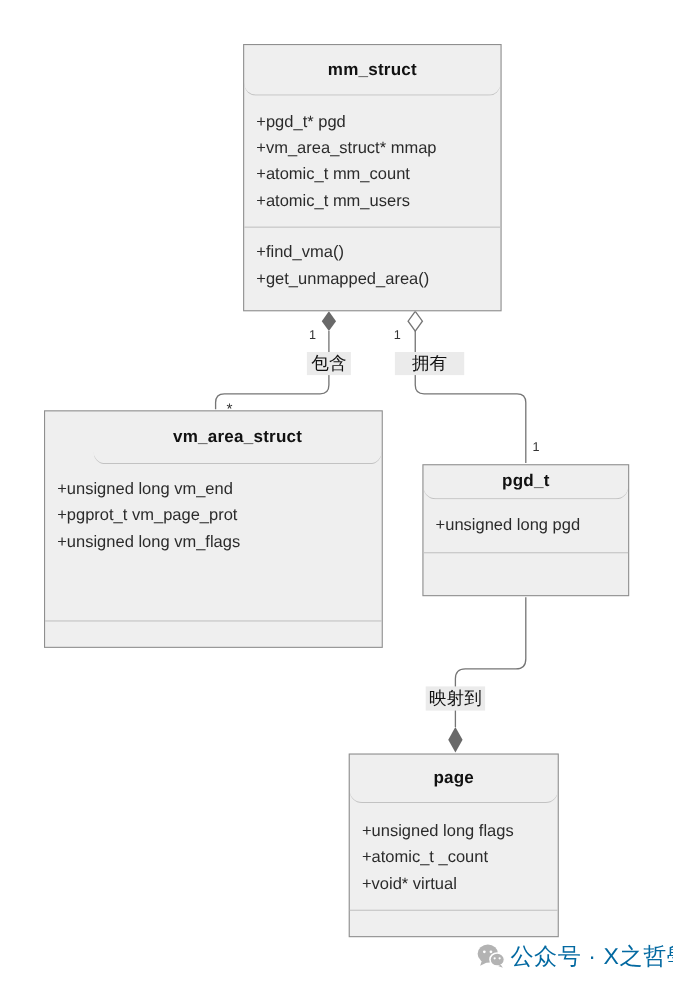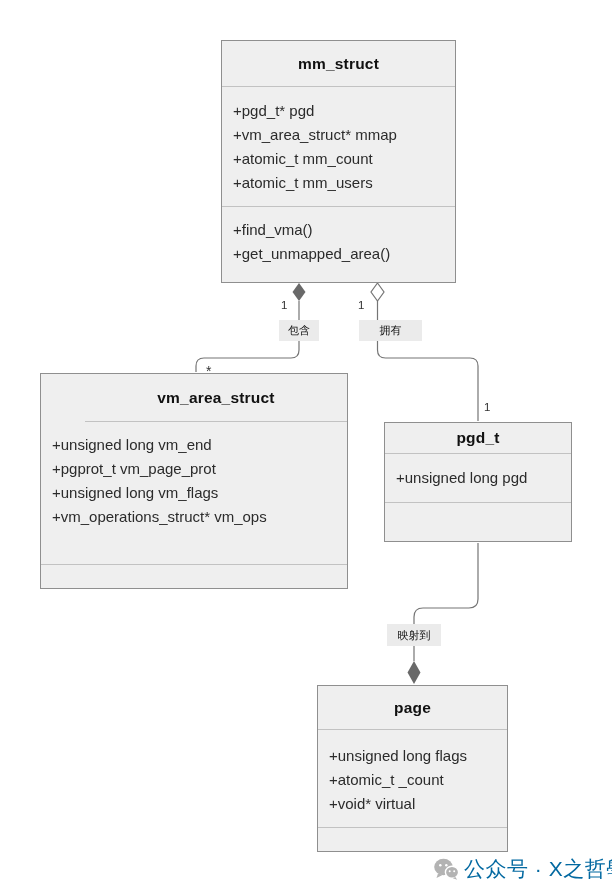--- a/index.html
+++ b/index.html
@@ -10,42 +10,42 @@
   svg.wires{position:absolute;left:0;top:0;width:612px;height:892px;}
 
   
   .uml{
     position:absolute;background:#efefef;border:1.5px solid #8f8f8f;
     box-sizing:border-box;display:flex;flex-direction:column;color:#222222;
   }
   .uml .hd{
     flex:0 0 auto;display:flex;align-items:center;justify-content:center;
     font-weight:bold;font-size:15.5px;letter-spacing:.2px;color:#111111;
-    border-bottom:1px solid #c2c2c2;box-sizing:border-box;
+    border-bottom:1px solid #c2c2c2;box-sizing:border-box;border-radius:11px;
   }
   .uml .sec{
     flex:0 0 auto;box-sizing:border-box;border-bottom:1px solid #c2c2c2;
     font-size:15px;line-height:24px;padding:11px 22px 0 11px;color:#2b2b2b;
     white-space:nowrap;overflow:hidden;
   }
   .uml .sec.last{border-bottom:none;flex:1 1 auto;}
 
   
   #box-mm   {left:221px;top:40px;width:235px;height:243px;}
   #box-mm .hd{height:46px;}  #box-mm .attrs{height:120px;padding-top:12px;}
   #box-vma  {left:40px;top:373px;width:308px;height:216px;}
   #box-vma .hd{height:48px;margin-left:44px;} #box-vma .attrs{height:143px;padding-top:11px;}
   #box-pgd  {left:384px;top:422px;width:188px;height:120px;}
   #box-pgd .hd{height:31px;} #box-pgd .attrs{height:49px;padding-top:12px;}
   #box-page {left:317px;top:685px;width:191px;height:167px;}
   #box-page .hd{height:44px;} #box-page .attrs{height:98px;padding-top:14px;}
 
   
   .rel-label{
-    position:absolute;background:#ebebeb;color:#111111;font-size:11px;
+    position:absolute;background:#ebebeb;color:#111111;font-size:16px;
     display:flex;align-items:center;justify-content:center;white-space:nowrap;
   }
   #label-contains{left:279px;top:320px;width:40px;height:21px;}
   #label-owns    {left:359px;top:320px;width:63px;height:21px;}
   #label-maps    {left:387px;top:624px;width:54px;height:22px;}
 
   
   .mult{position:absolute;font-size:11.5px;color:#333333;line-height:12px;}
   #mult-contains-src{left:281px;top:299px;}
   #mult-owns-src    {left:358px;top:299px;}
@@ -89,21 +89,20 @@
       <div>+get_unmapped_area()</div>
     </div>
   </div>
 
   <div class="uml" id="box-vma">
     <div class="hd">vm_area_struct</div>
     <div class="sec attrs">
       <div>+unsigned long vm_end</div>
       <div>+pgprot_t vm_page_prot</div>
       <div>+unsigned long vm_flags</div>
-      <div>+vm_operations_struct* vm_ops</div>
     </div>
     <div class="sec last"></div>
   </div>
 
   <div class="uml" id="box-pgd">
     <div class="hd">pgd_t</div>
     <div class="sec attrs">
       <div>+unsigned long pgd</div>
     </div>
     <div class="sec last"></div>

